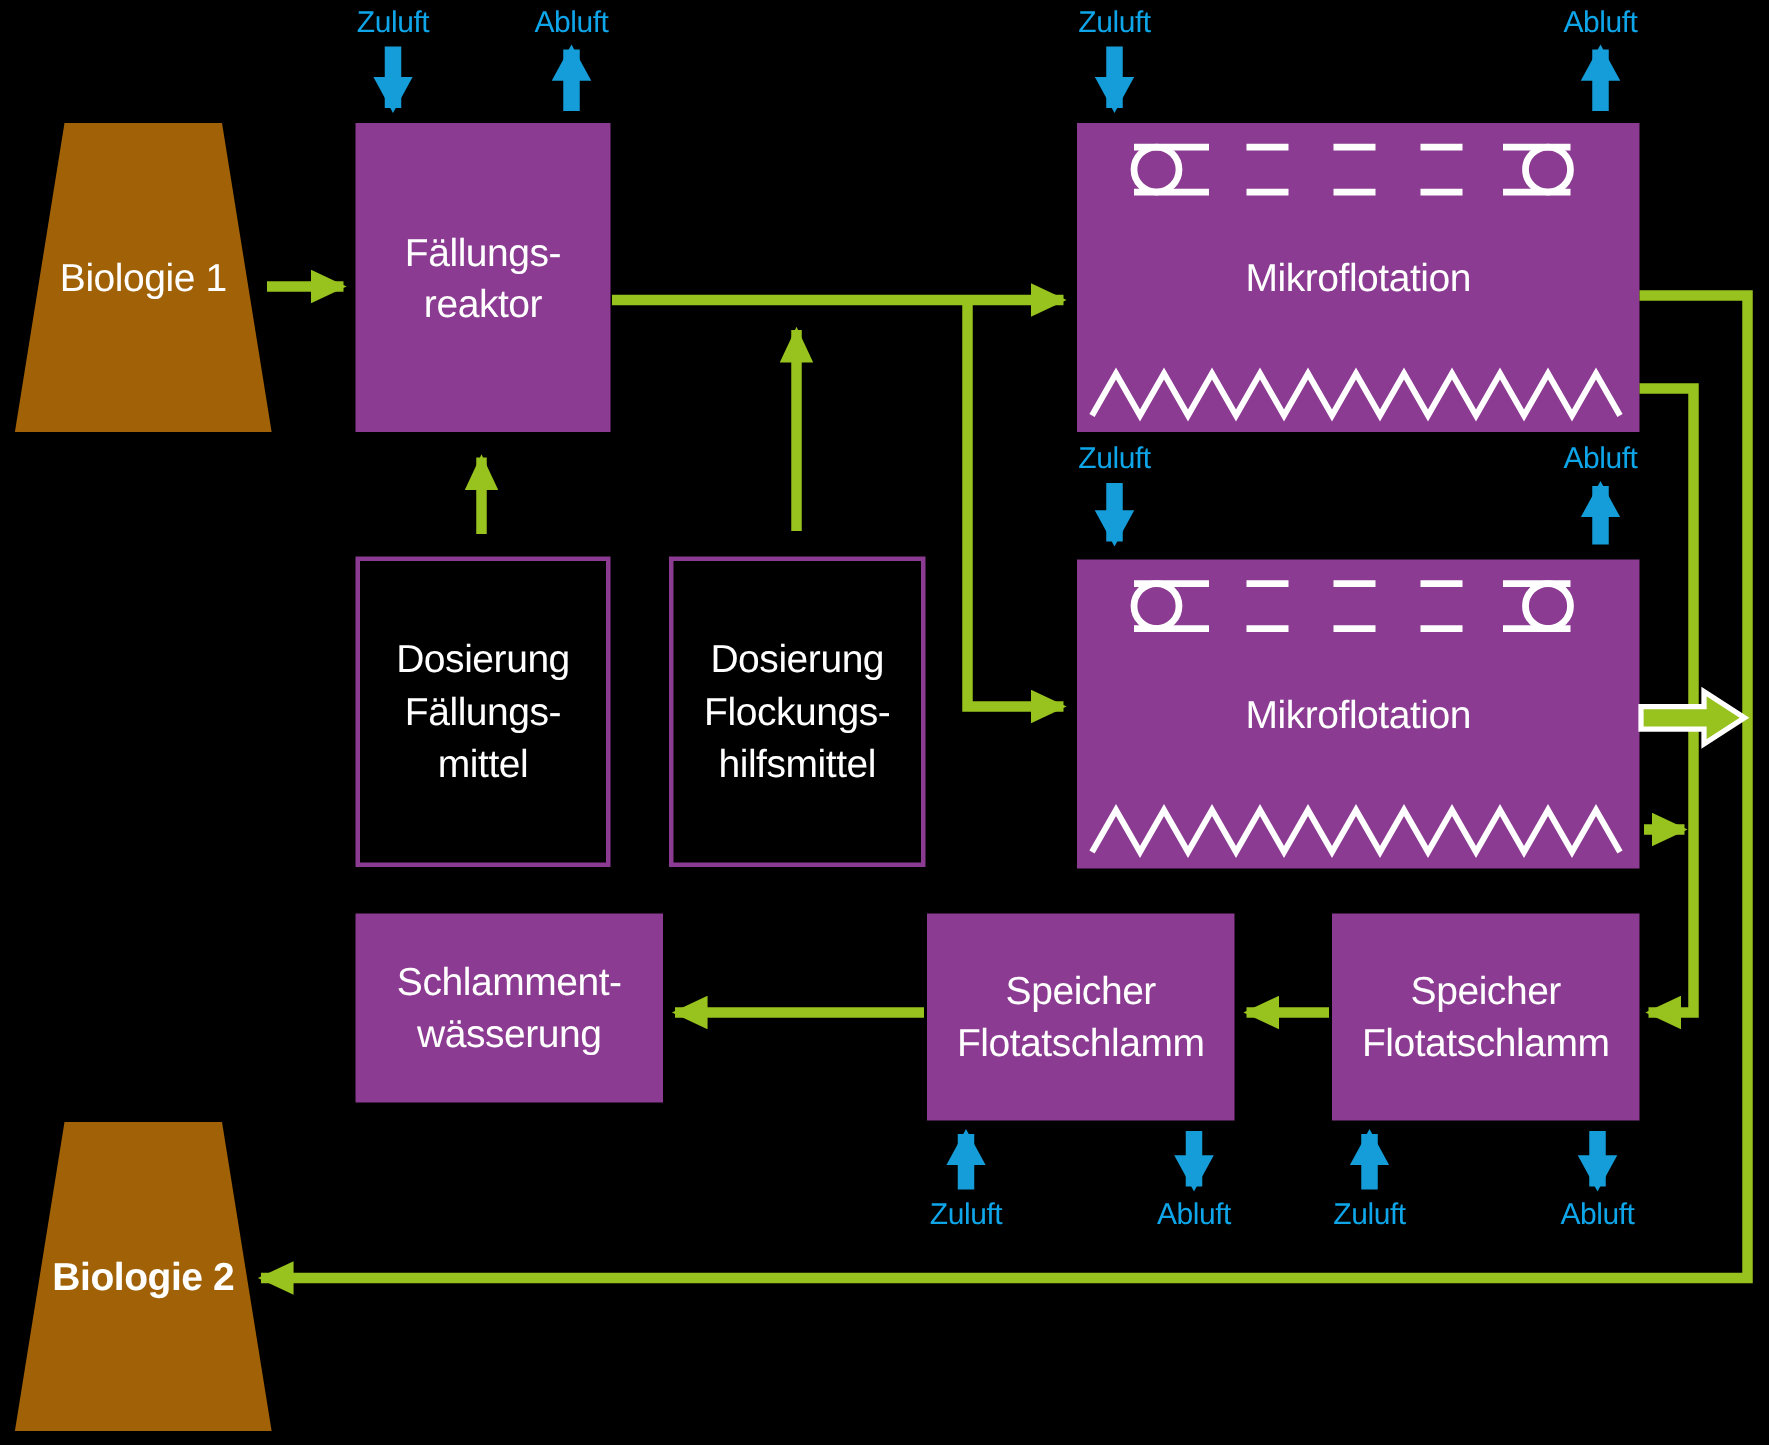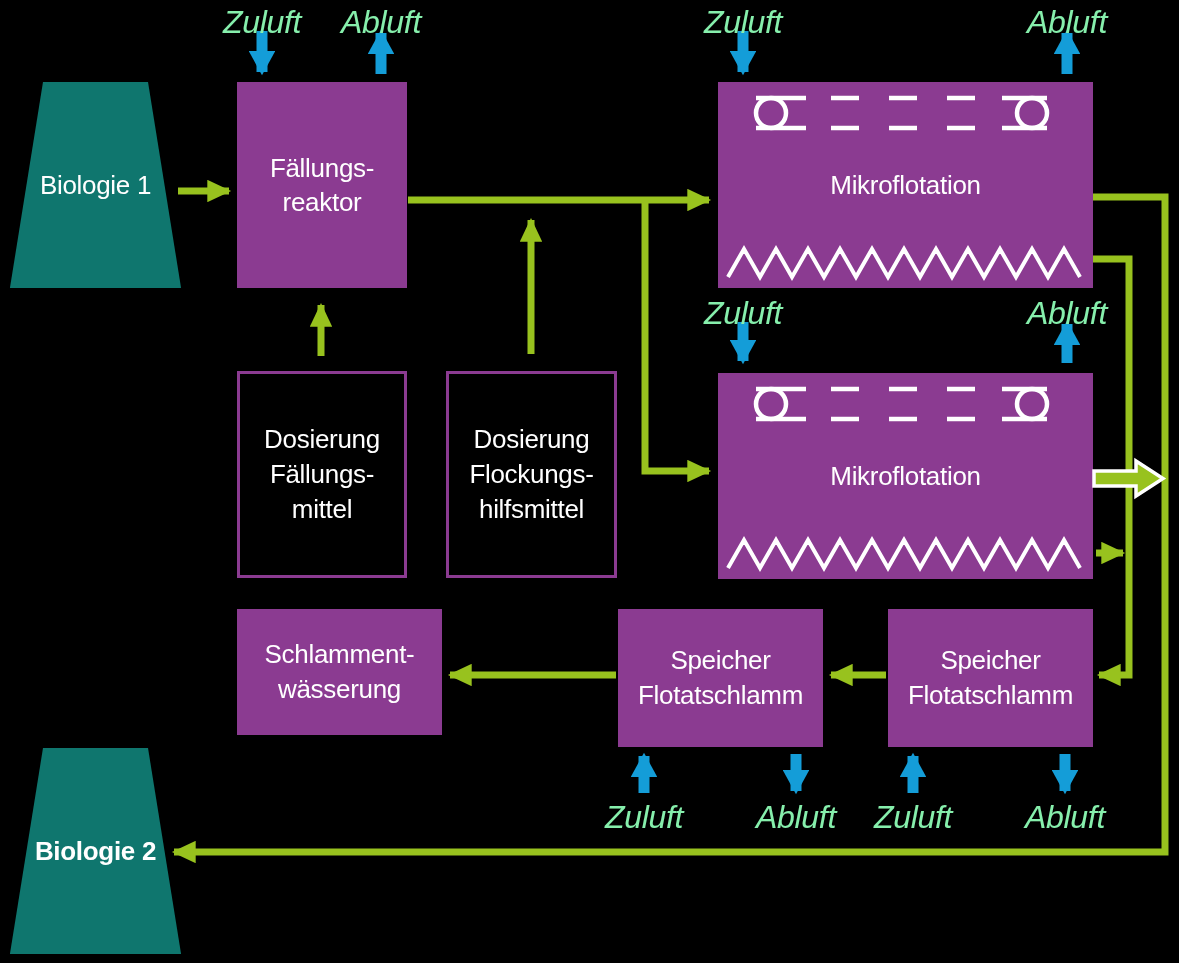--- a/index.html
+++ b/index.html
@@ -30,32 +30,31 @@
   }
   .filled { background: #8B3B91; }
   .outlined {
     background: transparent;
     border: 3px solid #8B3B91;
     color: #ffffff;
     line-height: 35px;
     box-sizing: border-box;
   }
   .trapezoid {
-    background: #0f766e;
+    background: #a16207;
     clip-path: polygon(20% 0%, 80% 0%, 98.9% 100%, 1.1% 100%);
   }
   .air-label {
     position: absolute;
     transform: translateX(-50%);
-    color: #86efac;
-    font-size: 32px;
+    color: #0ea5e9;
+    font-size: 20px;
     letter-spacing: -0.3px;
     white-space: nowrap;
     z-index: 3;
-    font-style: italic;
   }
   #connectors {
     position: absolute;
     left: 0; top: 0;
     width: 1179px;
     height: 963px;
     z-index: 2;
     pointer-events: none;
   }
 </style>

